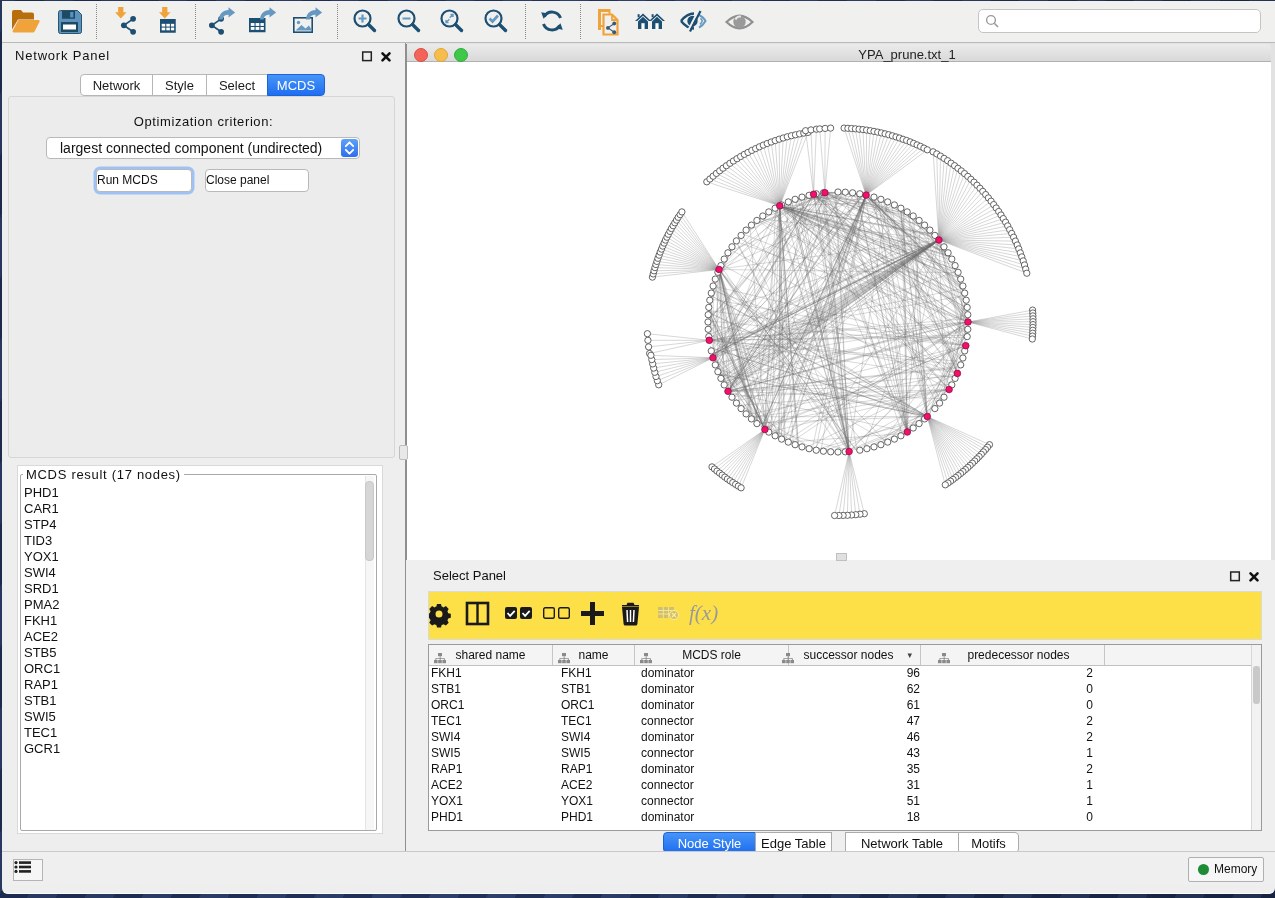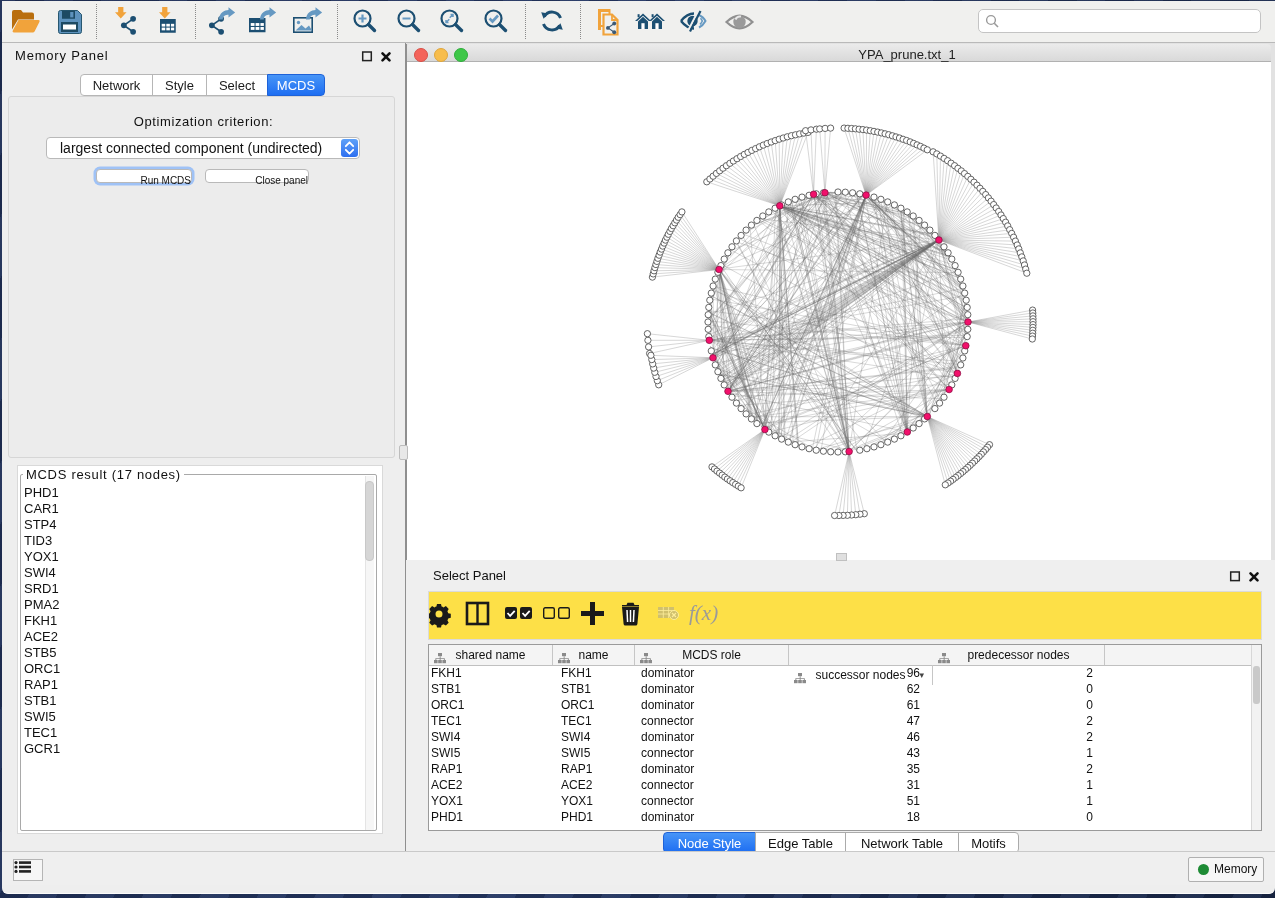--- a/index.html
+++ b/index.html
@@ -20,21 +20,21 @@
 .leftpanel{position:absolute;left:0;top:42px;width:404px;bottom:33px;background:#eeeeee;border-right:1px solid #8f8f8f;box-sizing:border-box;}
 .lp-title{position:absolute;left:13px;top:5px;font-size:13px;letter-spacing:0.8px;color:#111;}
 .panebox{position:absolute;left:6px;top:53px;width:385px;height:360px;background:#ececec;border:1px solid #d6d6d6;border-radius:3px;}
 .tabs{position:absolute;left:78px;top:31px;height:22px;}
 .tab{position:absolute;top:0;height:22px;box-sizing:border-box;background:#fff;border:1px solid #b6b6b6;color:#1a1a1a;font-size:13px;text-align:center;line-height:21px;}
 .tab.sel{background:linear-gradient(#4795f7,#1e6ef2);color:#fff;border-color:#1e62d8;}
 .optlabel{position:absolute;left:0;top:71px;width:403px;text-align:center;font-size:13px;letter-spacing:0.6px;color:#111;}
 .combo{position:absolute;left:44px;top:94px;width:314px;height:22px;background:#fff;border:1px solid #b9b9b9;border-radius:4px;box-sizing:border-box;}
 .combo .txt{position:absolute;left:13px;top:2px;font-size:14px;color:#111;white-space:nowrap;}
 .combo .step{position:absolute;right:1px;top:1px;width:17px;height:18px;border-radius:3px;background:linear-gradient(#5ea1f8,#2d6ff0);}
-.btn{position:absolute;height:14px;background:#fff;border:1px solid #b9b9b9;border-radius:4px;box-sizing:border-box;font-size:10px;color:#111;text-align:right;line-height:21px;}
+.btn{position:absolute;height:23px;background:#fff;border:1px solid #b9b9b9;border-radius:4px;box-sizing:border-box;font-size:12px;color:#111;text-align:left;line-height:21px;}
 .whitebox{position:absolute;left:15px;top:422px;width:364px;height:367px;background:#ffffff;border:1px solid #d9d9d9;}
 .etched{position:absolute;left:2px;top:8px;width:355px;height:355px;border:1px solid #a9a9a9;border-radius:2px;}
 .fs-legend{position:absolute;left:2px;top:-8px;background:#ffffff;padding:0 3px;font-size:13px;letter-spacing:0.7px;color:#111;}
 .items{position:absolute;left:6px;top:19px;font-size:13px;color:#111;line-height:16px;}
 .lb-scroll{position:absolute;right:8px;top:10px;width:8px;bottom:3px;background:#f6f6f6;border-left:1px solid #e4e4e4;}
 .lb-thumb{position:absolute;right:0px;top:5px;width:7px;height:78px;background:#d6d6d6;border:1px solid #c8c8c8;border-radius:4px;}
 
 .rightside{position:absolute;left:404px;top:42px;right:0;bottom:33px;background:#e2e2e2;}
 .netframe{position:absolute;left:0;top:1px;right:4px;height:556px;border-left:1px solid #8f8f8f;box-sizing:border-box;}
 .nettitle{position:absolute;left:0;top:0;right:0;height:17px;background:linear-gradient(#ebebeb,#d9d9d9);border-bottom:1px solid #b1b1b1;border-radius:4px 4px 0 0;}
@@ -224,21 +224,21 @@
 <path d="M11.5 8.5 a5 5 0 0 1 5.5 -3" fill="none" stroke="#e8e8e8" stroke-width="2"></path>
         </svg></div>
       <div class="searchbox">
         <svg width="15" height="15" viewBox="0 0 15 15">
 <circle cx="6" cy="6" r="4.4" fill="none" stroke="#9a9a9a" stroke-width="1.4"></circle>
 <line x1="9.3" y1="9.3" x2="13" y2="13" stroke="#9a9a9a" stroke-width="1.6"></line>
         </svg>
       </div>
     </div>
   <div class="leftpanel">
-    <div class="lp-title">Memory Panel</div>
+    <div class="lp-title">Network Panel</div>
     <div class="panelicons" style="left:359px;top:6px;"><svg width="32" height="13" viewBox="0 0 32 13">
 <rect x="1.7" y="2" width="8.6" height="8.6" fill="none" stroke="#222" stroke-width="1.5"></rect>
 <path d="M21.5 3.4 l7 7 M28.5 3.4 l-7 7" stroke="#111" stroke-width="2.6" stroke-linecap="round"></path>
         </svg></div>
     <div class="tabs">
       <div class="tab" style="left:0;width:73px;border-radius:4px 0 0 4px;">Network</div>
       <div class="tab" style="left:72px;width:55px;">Style</div>
       <div class="tab" style="left:126px;width:62px;">Select</div>
       <div class="tab sel" style="left:187px;width:58px;border-radius:0 4px 4px 0;">MCDS</div>
     </div>
@@ -1255,21 +1255,21 @@
                 </svg></span>name</div>
             <div class="th" style="left:206px;width:154px;"><span style="position:absolute;left:5px;top:4px;"><svg width="12" height="11" viewBox="0 0 12 11" style="vertical-align:-1px">
 <g fill="#8a8a8a">
                     <rect x="4" y="0" width="4" height="3.2"></rect>
                     <rect x="0" y="7" width="3.6" height="3.2"></rect>
                     <rect x="8.4" y="7" width="3.6" height="3.2"></rect>
                     <rect x="4.2" y="7" width="3.6" height="3.2"></rect>
 <path d="M5.7 3.2 h0.9 v2 h-0.9 z M1.4 5.2 h9.4 v0.9 h-9.4 z M1.4 5.2 h0.9 v2 h-0.9 z M5.7 5.2 h0.9 v2 h-0.9 z M9.9 5.2 h0.9 v2 h-0.9 z"></path>
                   </g>
                 </svg></span>MCDS role</div>
-            <div class="th" style="left:360px;width:144px;margin-top:20px;"><span style="position:absolute;left:5px;top:4px;"><svg width="12" height="11" viewBox="0 0 12 11" style="vertical-align:-1px">
+            <div class="th" style="left:348px;width:144px;"><span style="position:absolute;left:5px;top:4px;"><svg width="12" height="11" viewBox="0 0 12 11" style="vertical-align:-1px">
 <g fill="#8a8a8a">
                     <rect x="4" y="0" width="4" height="3.2"></rect>
                     <rect x="0" y="7" width="3.6" height="3.2"></rect>
                     <rect x="8.4" y="7" width="3.6" height="3.2"></rect>
                     <rect x="4.2" y="7" width="3.6" height="3.2"></rect>
 <path d="M5.7 3.2 h0.9 v2 h-0.9 z M1.4 5.2 h9.4 v0.9 h-9.4 z M1.4 5.2 h0.9 v2 h-0.9 z M5.7 5.2 h0.9 v2 h-0.9 z M9.9 5.2 h0.9 v2 h-0.9 z"></path>
                   </g>
                 </svg></span>successor nodes<span style="position:absolute;right:8px;top:0;font-size:9px;color:#444;">▾</span></div>
             <div class="th" style="left:504px;width:172px;"><span style="position:absolute;left:5px;top:4px;"><svg width="12" height="11" viewBox="0 0 12 11" style="vertical-align:-1px">
 <g fill="#8a8a8a">
@@ -1330,21 +1330,21 @@
           <div class="trow" style="left:132px;top:164px;">PHD1</div>
           <div class="trow" style="left:212px;top:164px;">dominator</div>
           <div class="trow" style="left:360px;width:131px;top:164px;text-align:right;">18</div>
           <div class="trow" style="left:504px;width:160px;top:164px;text-align:right;">0</div>
           <div class="tb-scroll">
             <div class="tb-thumb"></div>
           </div>
         </div>
       <div class="bottomtabs">
         <div class="btab sel" style="left:257px;width:93px;border-radius:4px 0 0 4px;">Node Style</div>
-        <div class="btab" style="left:349px;width:91px;">Edge Table</div>
+        <div class="btab" style="left:349px;width:77px;">Edge Table</div>
         <div class="btab" style="left:439px;width:114px;">Network Table</div>
         <div class="btab" style="left:552px;width:61px;border-radius:0 4px 4px 0;">Motifs</div>
       </div>
     </div>
   </div>
   <div style="position:absolute;left:397px;top:444px;width:7px;height:13px;background:#e8e8e8;border:1px solid #bdbdbd;border-radius:2px;"></div>
   <div style="position:absolute;left:834px;top:552px;width:9px;height:6px;background:#e0e0e0;border:1px solid #c0c0c0;"></div>
   <div class="statusbar">
     <div class="sb-btn"><svg width="18" height="14" viewBox="0 0 18 14">
 <g fill="#222">

